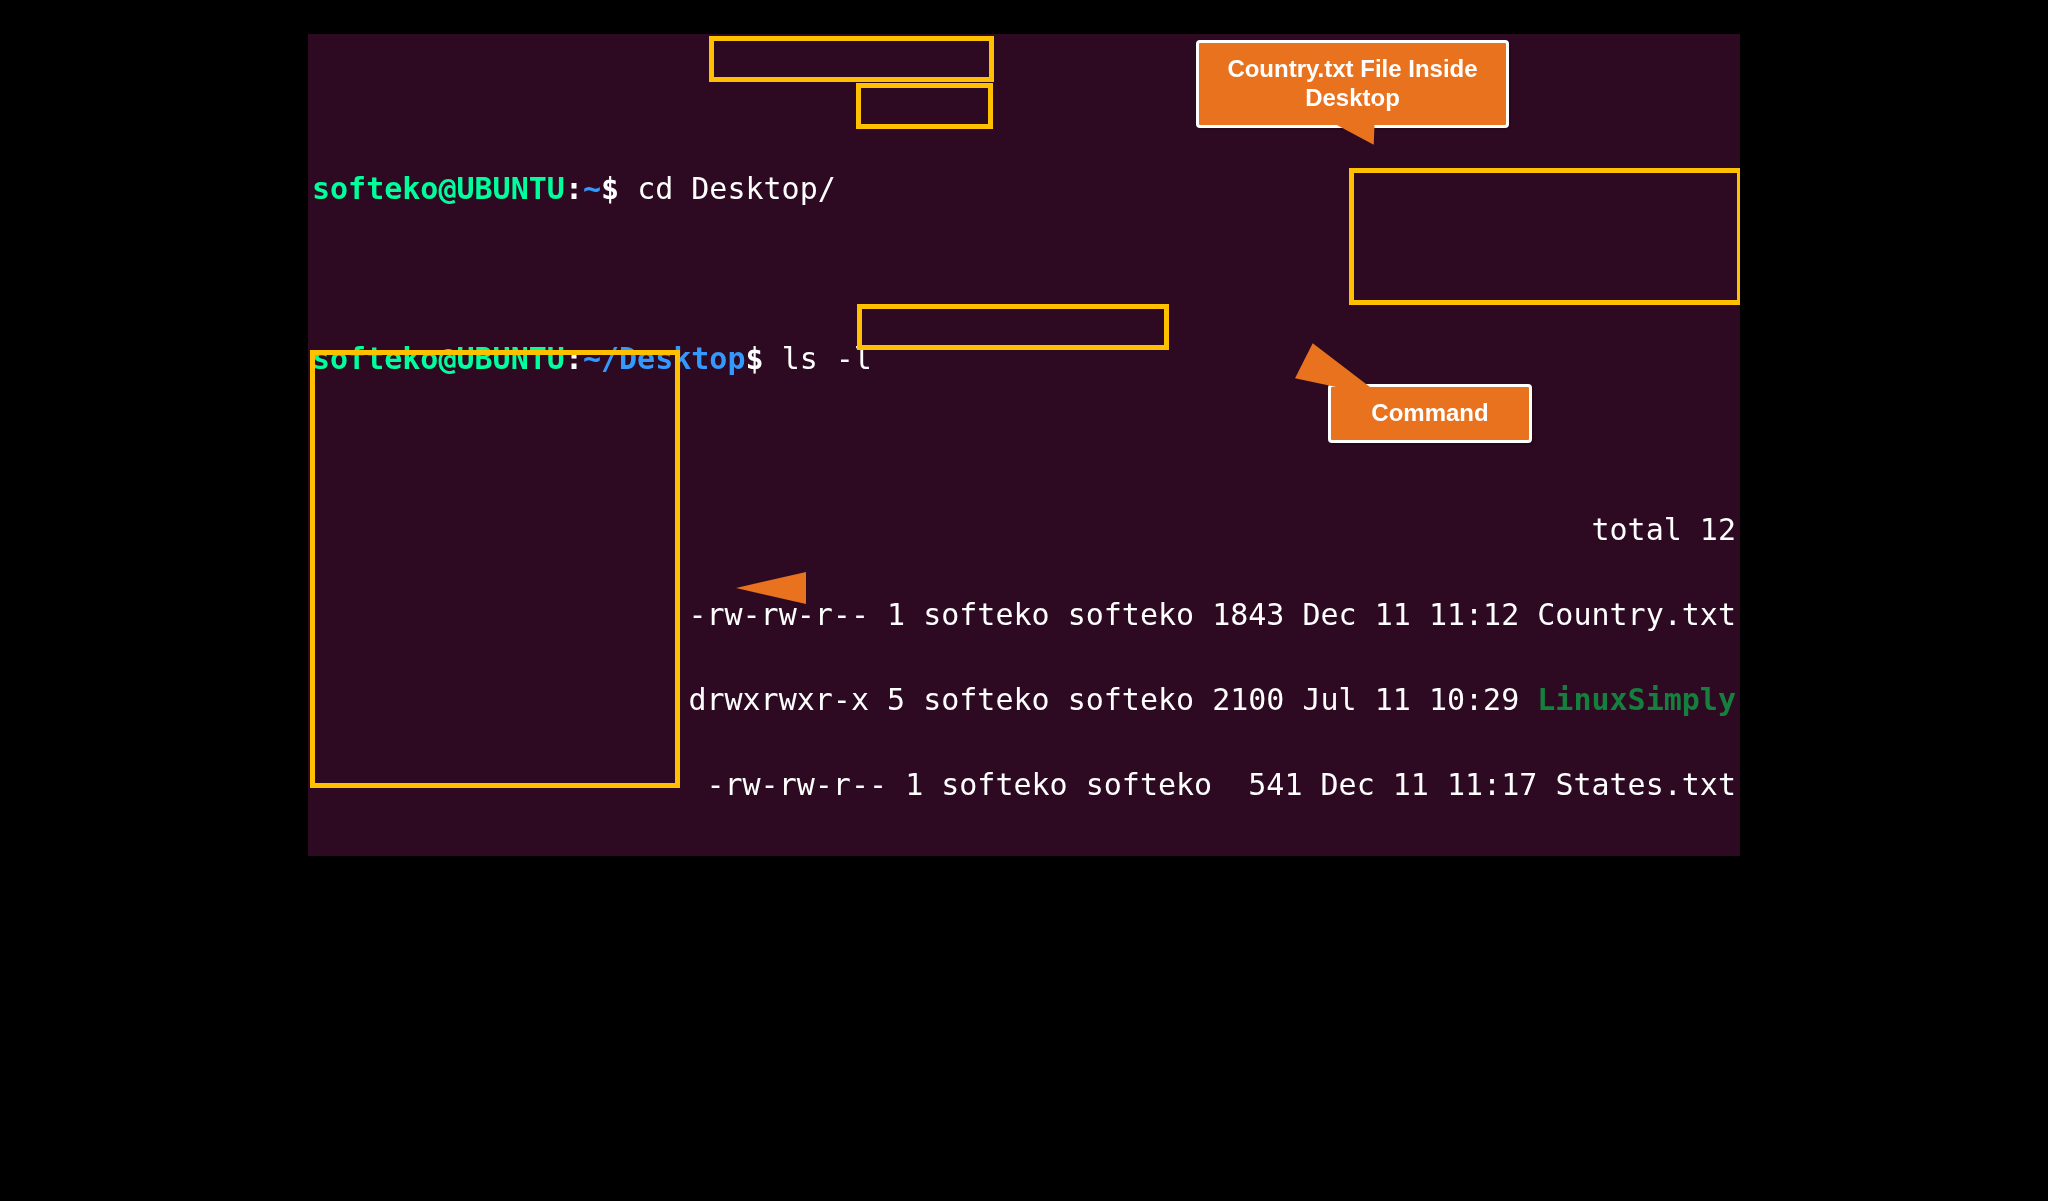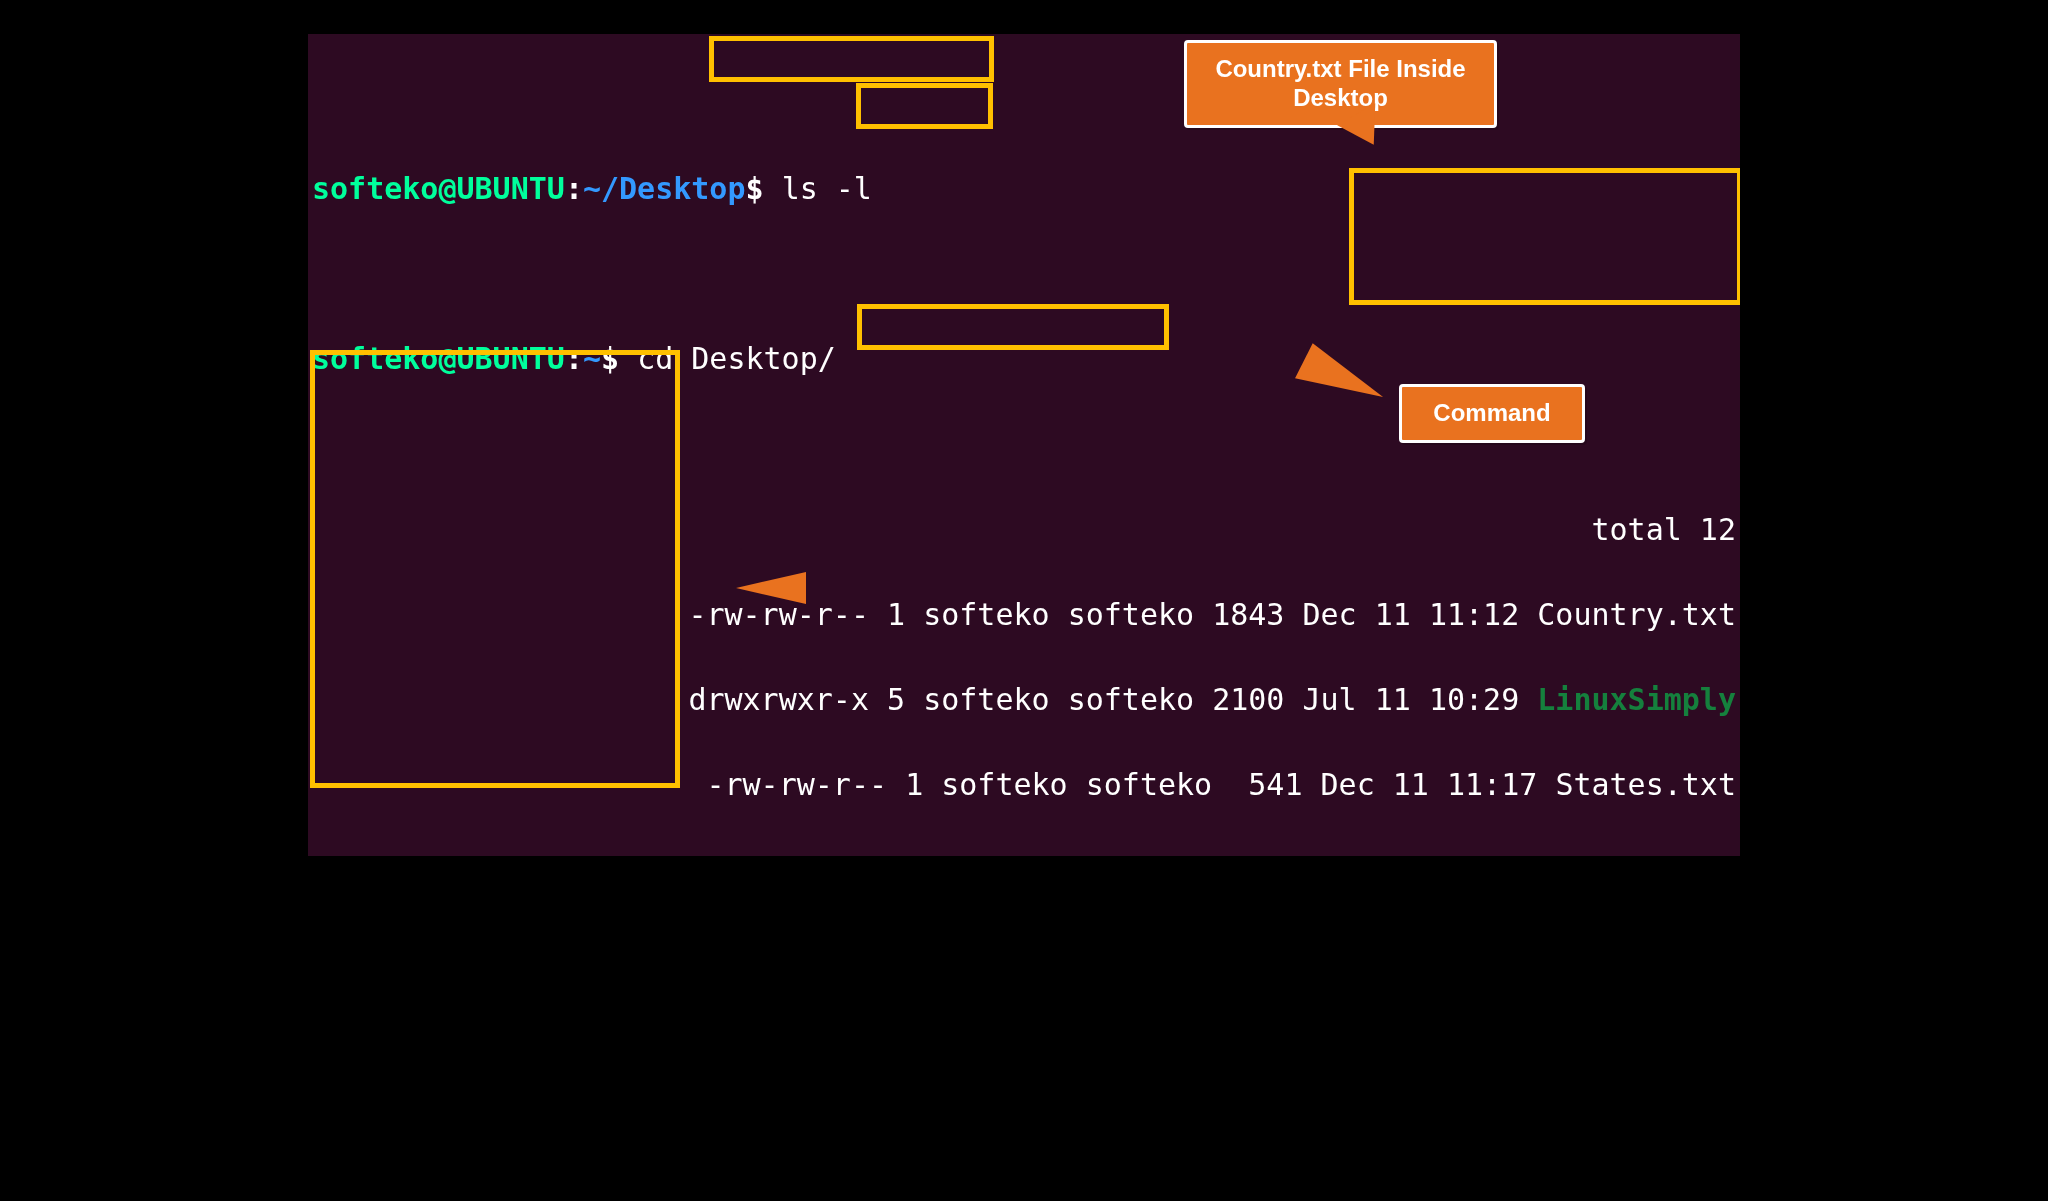--- a/index.html
+++ b/index.html
@@ -49,20 +49,21 @@
     font-weight: bold;
     font-size: 24px;
     line-height: 1.2;
     border: 3px solid #ffffff;
     border-radius: 4px;
     padding: 12px 22px;
     text-align: center;
     box-sizing: border-box;
     white-space: normal;
     box-shadow: 2px 2px 0 rgba(0,0,0,.15);
+    margin-left: 12px;
   }
   .callout-arrow {
     position: absolute;
     width: 0;
     height: 0;
     border-style: solid;
   }
 
   .page-wrapper {
     width: 2048px;
@@ -75,24 +76,24 @@
     box-sizing: border-box;
   }
 </style>
 </head>
 <body>
 
 <div class="page-wrapper">
 <div class="terminal">
 
 
-<div><span class="user">softeko</span><span class="user">@</span><span class="host">UBUNTU</span><span class="colon">:</span><span class="path">~/Desktop</span><span class="dollar">$</span><span class="cmd"> </span><span class="cmd">ls -l</span></div>
+<div><span class="user">softeko</span><span class="user">@</span><span class="host">UBUNTU</span><span class="colon">:</span><span class="path">~</span><span class="dollar">$</span><span class="cmd"> </span><span class="cmd">cd Desktop/</span></div>
 
 
-<div><span class="user">softeko</span><span class="user">@</span><span class="host">UBUNTU</span><span class="colon">:</span><span class="path">~</span><span class="dollar">$</span><span class="cmd"> </span><span class="cmd">cd Desktop/</span></div>
+<div><span class="user">softeko</span><span class="user">@</span><span class="host">UBUNTU</span><span class="colon">:</span><span class="path">~/Desktop</span><span class="dollar">$</span><span class="cmd"> </span><span class="cmd">ls -l</span></div>
 
 
 <div class="txt">total 12</div>
 <div class="txt"><span>-rw-rw-r--</span> <span>1</span> <span>softeko</span> <span>softeko</span> <span>1843</span> <span>Dec 11 11:12</span> <span>Country.txt</span></div>
 <div class="txt"><span>drwxrwxr-x</span> <span>5</span> <span>softeko</span> <span>softeko</span> <span>2100</span> <span>Jul 11 10:29</span> <span class="dir">LinuxSimply</span></div>
 <div class="txt"><span>-rw-rw-r--</span> <span>1</span> <span>softeko</span> <span>softeko</span> <span> 541</span> <span>Dec 11 11:17</span> <span>States.txt</span></div>
 
 
 
 
@@ -128,21 +129,21 @@
 <div class="callout" style="left:876px; top:6px; width:313px;">
   <span>Country.txt File Inside Desktop</span>
 </div>
 
 <div class="callout-arrow" style="left:1035px; top:78px;
             border-width: 35px 22px 0 22px;
             border-color: #e9721f transparent transparent transparent;
             transform: rotate(-30deg);"></div>
 
 
-<div class="callout" style="left:1091px; top:350px; width:186px;">
+<div class="callout" style="left:1008px; top:350px; width:204px;">
   <span>Command</span>
 </div>
 
 <div class="callout-arrow" style="left:990px; top:316px;
             border-width: 0 80px 38px 10px;
             border-color: transparent transparent #e9721f transparent;
             transform: rotate(12deg);"></div>
 
 
 

